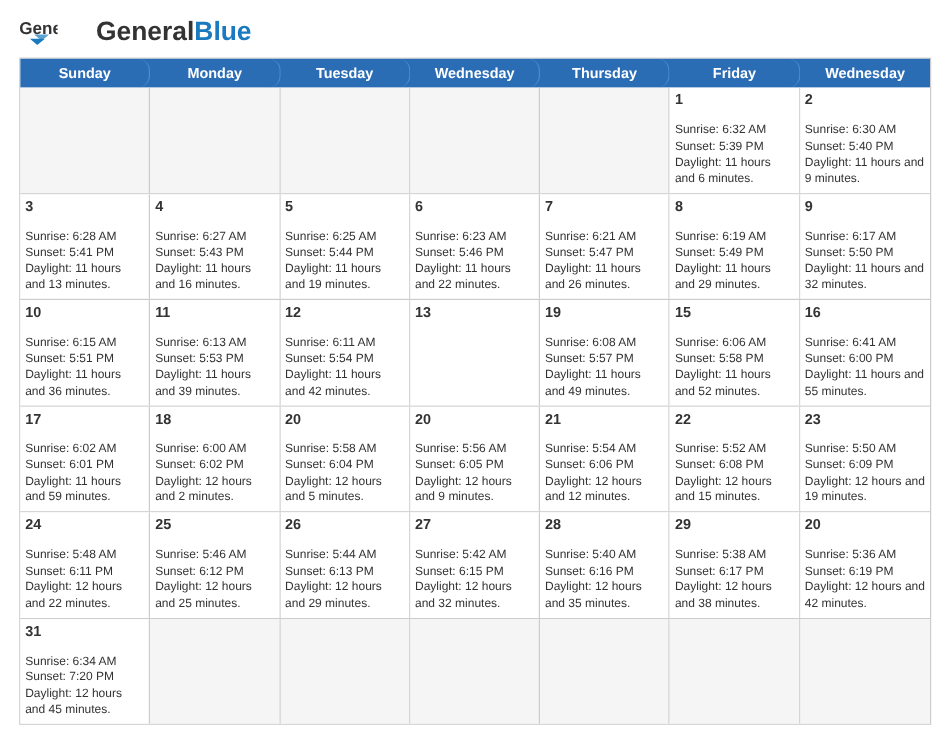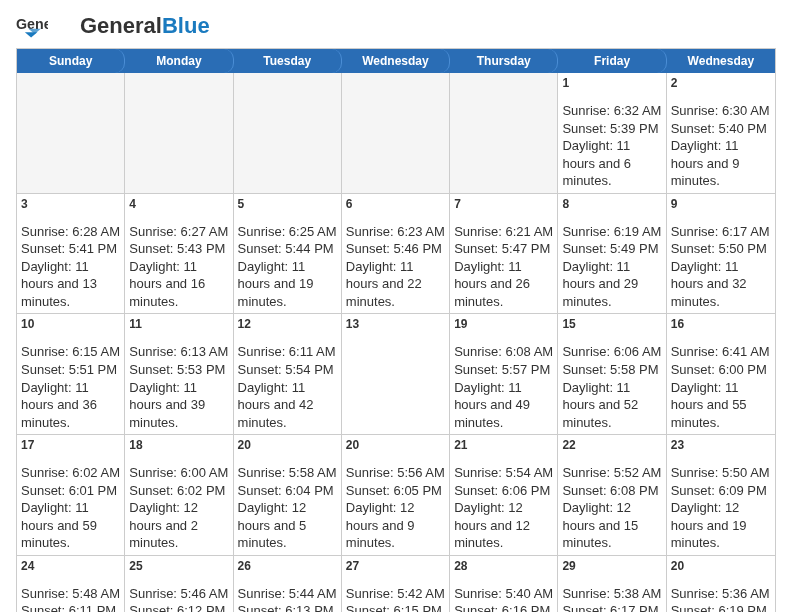--- a/index.html
+++ b/index.html
@@ -101,21 +101,21 @@
     .cal-cell:last-child { border-right: none; }
     .cal-cell.empty { background: #f5f5f5; }
     .day-num {
       font-size: 12px;
       font-weight: bold;
       color: #333;
       display: block;
       margin-bottom: 1px;
     }
     .day-info {
-      font-size: 13px;
+      font-size: 10px;
       color: #333;
       line-height: 1.35;
       margin-top: 12px;
     }
   </style>
 </head>
 <body>
 
 <div class="page">
   <div class="header">

